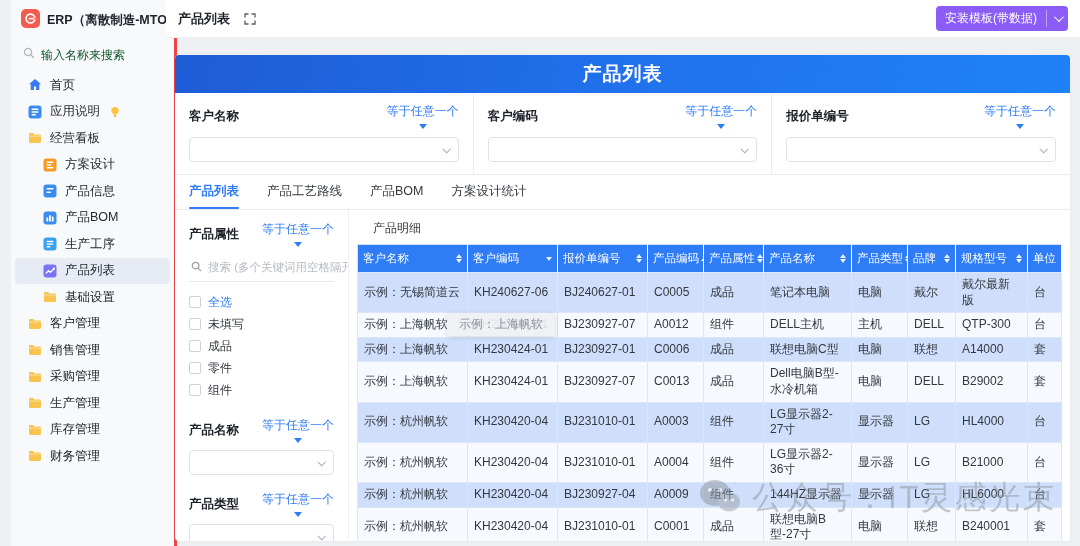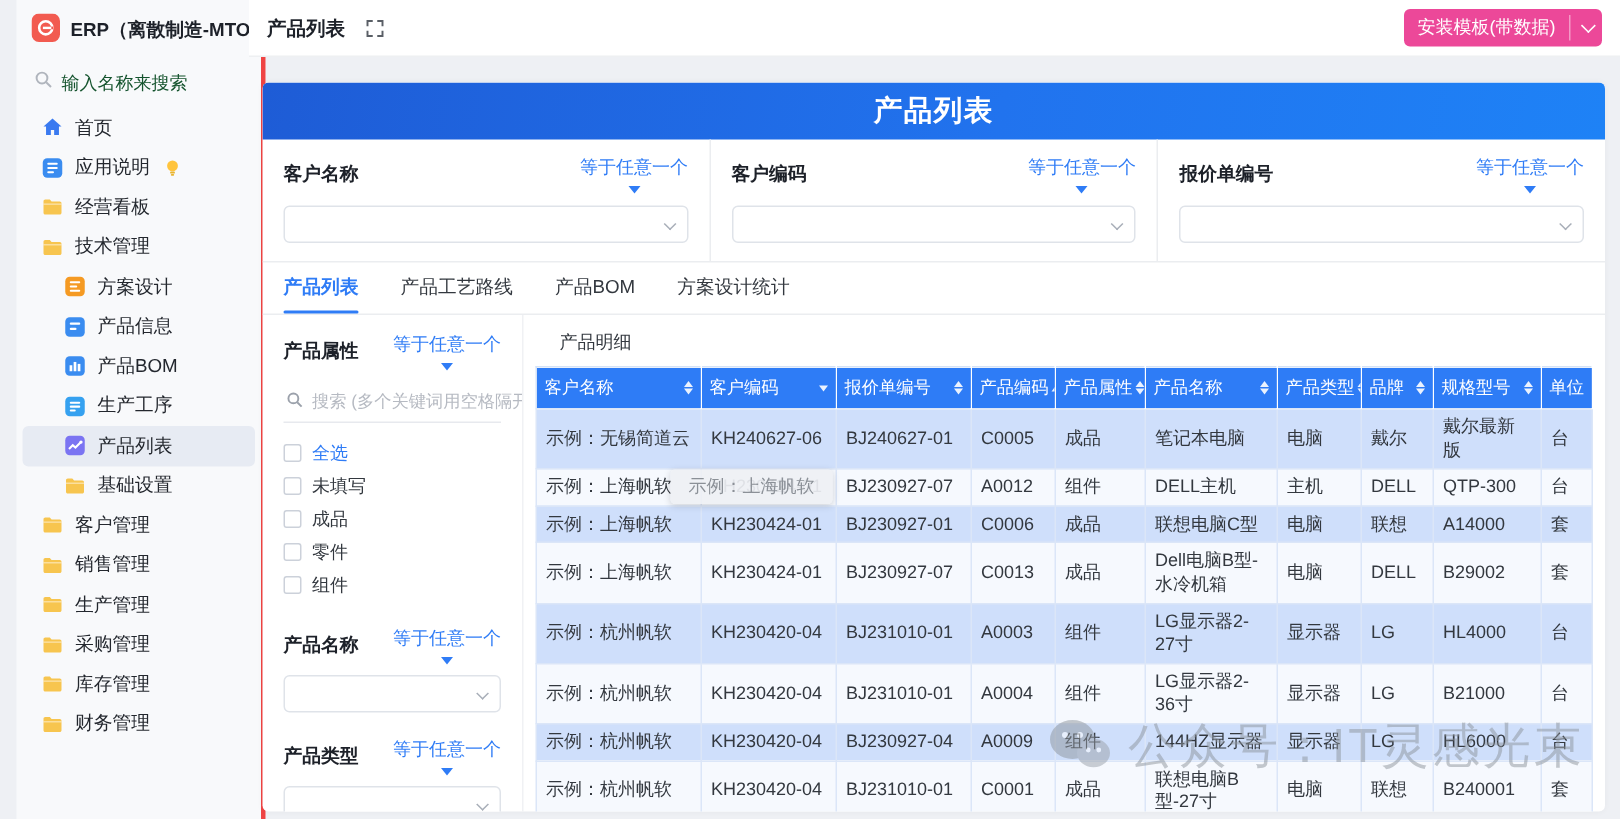--- a/index.html
+++ b/index.html
@@ -15,21 +15,21 @@
   .nav-item.lvl1 { padding-left:28px; }
   .nav-item.active { background:#e7ebf3; }
   .nav-item .lbl { color:#23272e; font-size:12.5px; }
   .bulb { margin-left:2px; }
 
   
   .main { position:absolute; left:166px; top:0; right:0; height:546px; }
   .topbar { height:38px; background:#fff; border-bottom:1px solid #eef0f2; display:flex; align-items:center; padding:0 12px; }
   .topbar .pg-title { font-weight:bold; font-size:13px; color:#1d2129; }
   .topbar .fs { margin-left:14px; display:inline-flex; cursor:pointer; }
-  .install-btn { margin-left:auto; display:flex; align-items:stretch; background:#ec4899; color:#fff; border-radius:4px; overflow:hidden; height:25px; cursor:pointer; }
+  .install-btn { margin-left:auto; display:flex; align-items:stretch; background:#8b5cf6; color:#fff; border-radius:4px; overflow:hidden; height:25px; cursor:pointer; }
   .install-btn .txt { display:flex; align-items:center; padding:0 9px; font-size:12px; }
   .install-btn .sep { width:1px; background:rgba(255,255,255,.45); margin:4px 0; }
   .install-btn .chev { display:flex; align-items:center; padding:0 7px; }
   .chev-down { width:7px; height:7px; border-right:1.5px solid #fff; border-bottom:1.5px solid #fff; transform:rotate(45deg) translateY(-2px); }
 
   .content { position:absolute; left:9px; right:10px; top:55px; bottom:5px; background:#fff; border-radius:4px; overflow:hidden; box-shadow:0 0 4px rgba(0,0,0,.04); }
   .banner { height:38px; background:linear-gradient(100deg,#1e5cd6 0%,#2173ee 55%,#1e82f6 100%); display:flex; align-items:center; justify-content:center; }
   .banner span { color:#fff; font-size:19px; font-weight:bold; letter-spacing:1px; }
 
   .filter-row { display:flex; border-bottom:1px solid #ebedf0; }
@@ -124,29 +124,20 @@
       </div>
       <div class="nav-item">
         <span style="display:inline-flex">
           <svg width="14" height="12" viewBox="0 0 14 12">
             <path d="M1 2.2c0-.7.5-1.2 1.2-1.2h3l1.2 1.4h5.4c.7 0 1.2.5 1.2 1.2v6.2c0 .7-.5 1.2-1.2 1.2H2.2c-.7 0-1.2-.5-1.2-1.2z" fill="#f7c54f"></path>
             <path d="M1 3.6h12v1H1z" fill="#fff" opacity=".45"></path>
           </svg>
         </span>
         <span class="lbl">经营看板</span>
       </div>
-      <div class="nav-item">
-        <span style="display:inline-flex">
-          <svg width="14" height="12" viewBox="0 0 14 12">
-            <path d="M1 2.2c0-.7.5-1.2 1.2-1.2h3l1.2 1.4h5.4c.7 0 1.2.5 1.2 1.2v6.2c0 .7-.5 1.2-1.2 1.2H2.2c-.7 0-1.2-.5-1.2-1.2z" fill="#f7c54f"></path>
-            <path d="M1 3.6h12v1H1z" fill="#fff" opacity=".45"></path>
-          </svg>
-        </span>
-        <span class="lbl">技术管理</span>
-      </div>
       <div class="nav-item lvl1">
         <span style="display:inline-flex">
           <svg width="14" height="14" viewBox="0 0 14 14">
             <rect x="0.5" y="0.5" width="13" height="13" rx="3" fill="#f59a23"></rect>
             <rect x="3.5" y="3.5" width="7" height="1.4" rx=".7" fill="#fff"></rect>
             <rect x="3.5" y="6.3" width="5" height="1.4" rx=".7" fill="#fff"></rect>
             <rect x="3.5" y="9.1" width="7" height="1.4" rx=".7" fill="#fff"></rect>
           </svg>
         </span>
         <span class="lbl">方案设计</span>
@@ -220,30 +211,30 @@
         </span>
         <span class="lbl">销售管理</span>
       </div>
       <div class="nav-item">
         <span style="display:inline-flex">
           <svg width="14" height="12" viewBox="0 0 14 12">
             <path d="M1 2.2c0-.7.5-1.2 1.2-1.2h3l1.2 1.4h5.4c.7 0 1.2.5 1.2 1.2v6.2c0 .7-.5 1.2-1.2 1.2H2.2c-.7 0-1.2-.5-1.2-1.2z" fill="#f7c54f"></path>
             <path d="M1 3.6h12v1H1z" fill="#fff" opacity=".45"></path>
           </svg>
         </span>
+        <span class="lbl">采购管理</span>
+      </div>
+      <div class="nav-item">
+        <span style="display:inline-flex">
+          <svg width="14" height="12" viewBox="0 0 14 12">
+            <path d="M1 2.2c0-.7.5-1.2 1.2-1.2h3l1.2 1.4h5.4c.7 0 1.2.5 1.2 1.2v6.2c0 .7-.5 1.2-1.2 1.2H2.2c-.7 0-1.2-.5-1.2-1.2z" fill="#f7c54f"></path>
+            <path d="M1 3.6h12v1H1z" fill="#fff" opacity=".45"></path>
+          </svg>
+        </span>
         <span class="lbl">生产管理</span>
-      </div>
-      <div class="nav-item">
-        <span style="display:inline-flex">
-          <svg width="14" height="12" viewBox="0 0 14 12">
-            <path d="M1 2.2c0-.7.5-1.2 1.2-1.2h3l1.2 1.4h5.4c.7 0 1.2.5 1.2 1.2v6.2c0 .7-.5 1.2-1.2 1.2H2.2c-.7 0-1.2-.5-1.2-1.2z" fill="#f7c54f"></path>
-            <path d="M1 3.6h12v1H1z" fill="#fff" opacity=".45"></path>
-          </svg>
-        </span>
-        <span class="lbl">采购管理</span>
       </div>
       <div class="nav-item">
         <span style="display:inline-flex">
           <svg width="14" height="12" viewBox="0 0 14 12">
             <path d="M1 2.2c0-.7.5-1.2 1.2-1.2h3l1.2 1.4h5.4c.7 0 1.2.5 1.2 1.2v6.2c0 .7-.5 1.2-1.2 1.2H2.2c-.7 0-1.2-.5-1.2-1.2z" fill="#f7c54f"></path>
             <path d="M1 3.6h12v1H1z" fill="#fff" opacity=".45"></path>
           </svg>
         </span>
         <span class="lbl">库存管理</span>
       </div>

